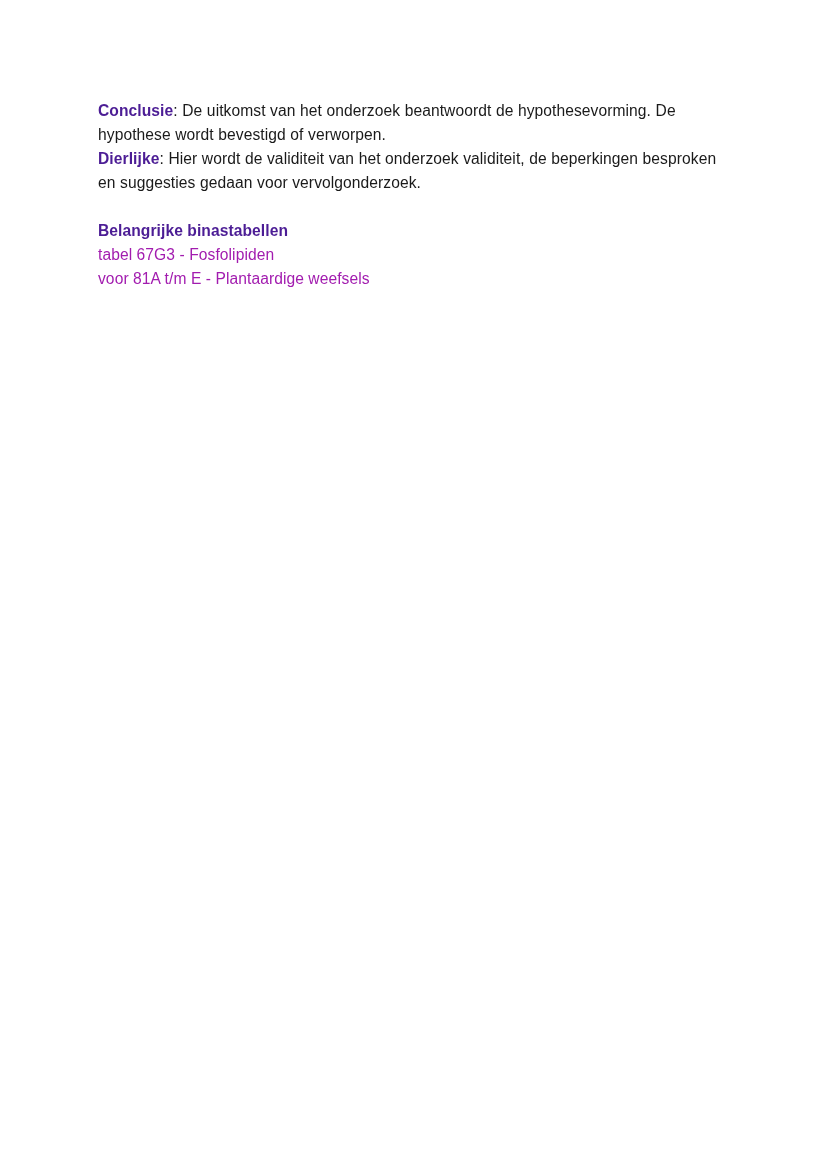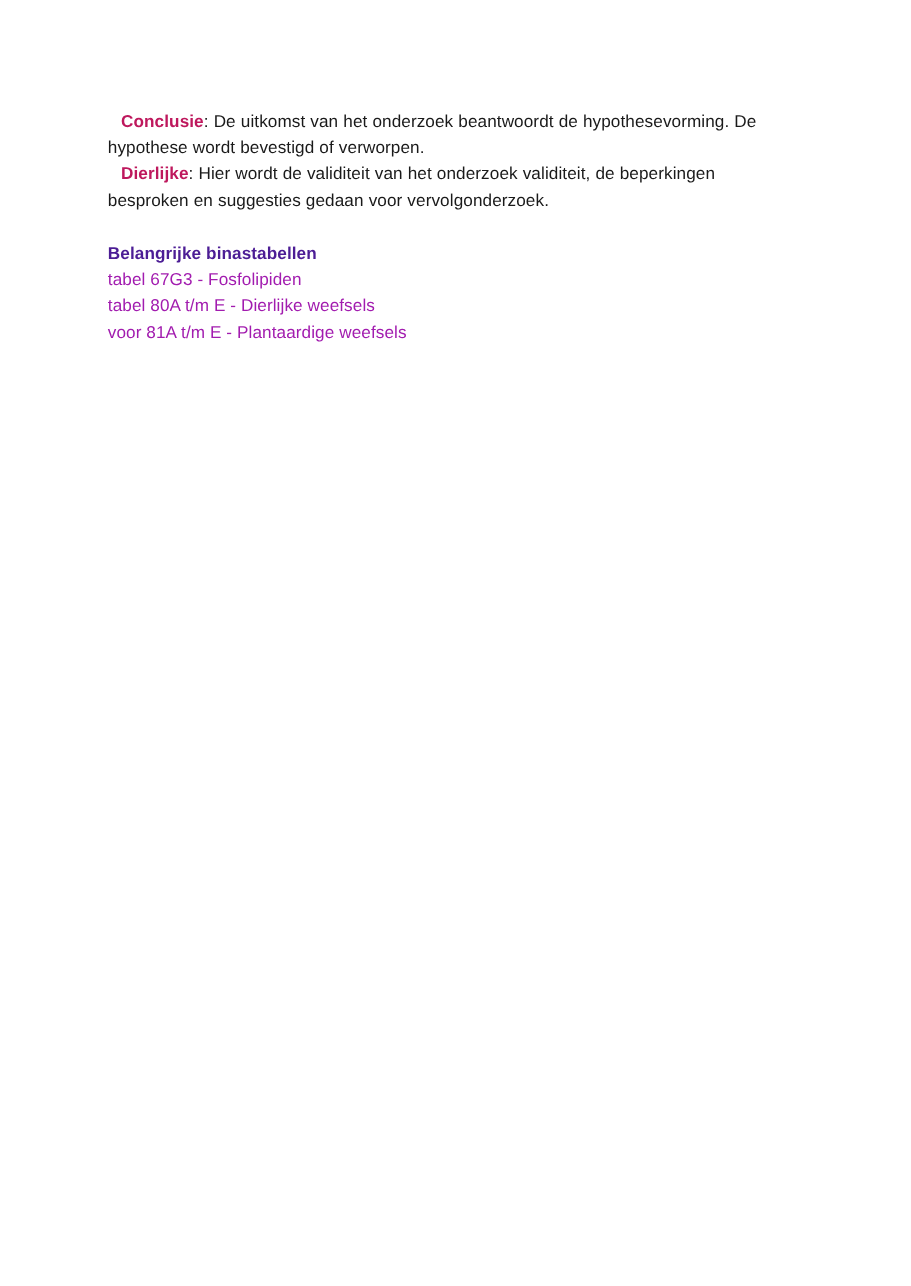--- a/index.html
+++ b/index.html
@@ -39,22 +39,21 @@
     line-height: 24px;
     letter-spacing: 0.005em;
     word-spacing: 0.01em;
     margin: 0;
     text-align: left;
     color: #1a1a1a;
   }
 
   .para .lead {
     font-weight: bold;
-    color: #be185d;
-    margin-left: 12px;
+    color: #4c1d95;
   }
 
   .block-gap {
     height: 24px;
   }
 
   .section-heading {
     font-size: 15.6px;
     line-height: 24px;
     font-weight: bold;
@@ -87,18 +86,17 @@
 
     <p class="para"><span class="lead">Dierlijke</span><span>: </span><span>Hier wordt de validiteit van het onderzoek validiteit, de beperkingen besproken en suggesties gedaan voor vervolgonderzoek.</span></p>
 
 
     <div class="block-gap"></div>
 
     <h2 class="section-heading">Belangrijke binastabellen</h2>
 
     <ul class="table-list">
       <li>tabel 67G3 - Fosfolipiden</li>
-      <li>tabel 80A t/m E - Dierlijke weefsels</li>
       <li>voor 81A t/m E - Plantaardige weefsels</li>
     </ul>
 
   </div>
 </div>
 
 </body></html>

